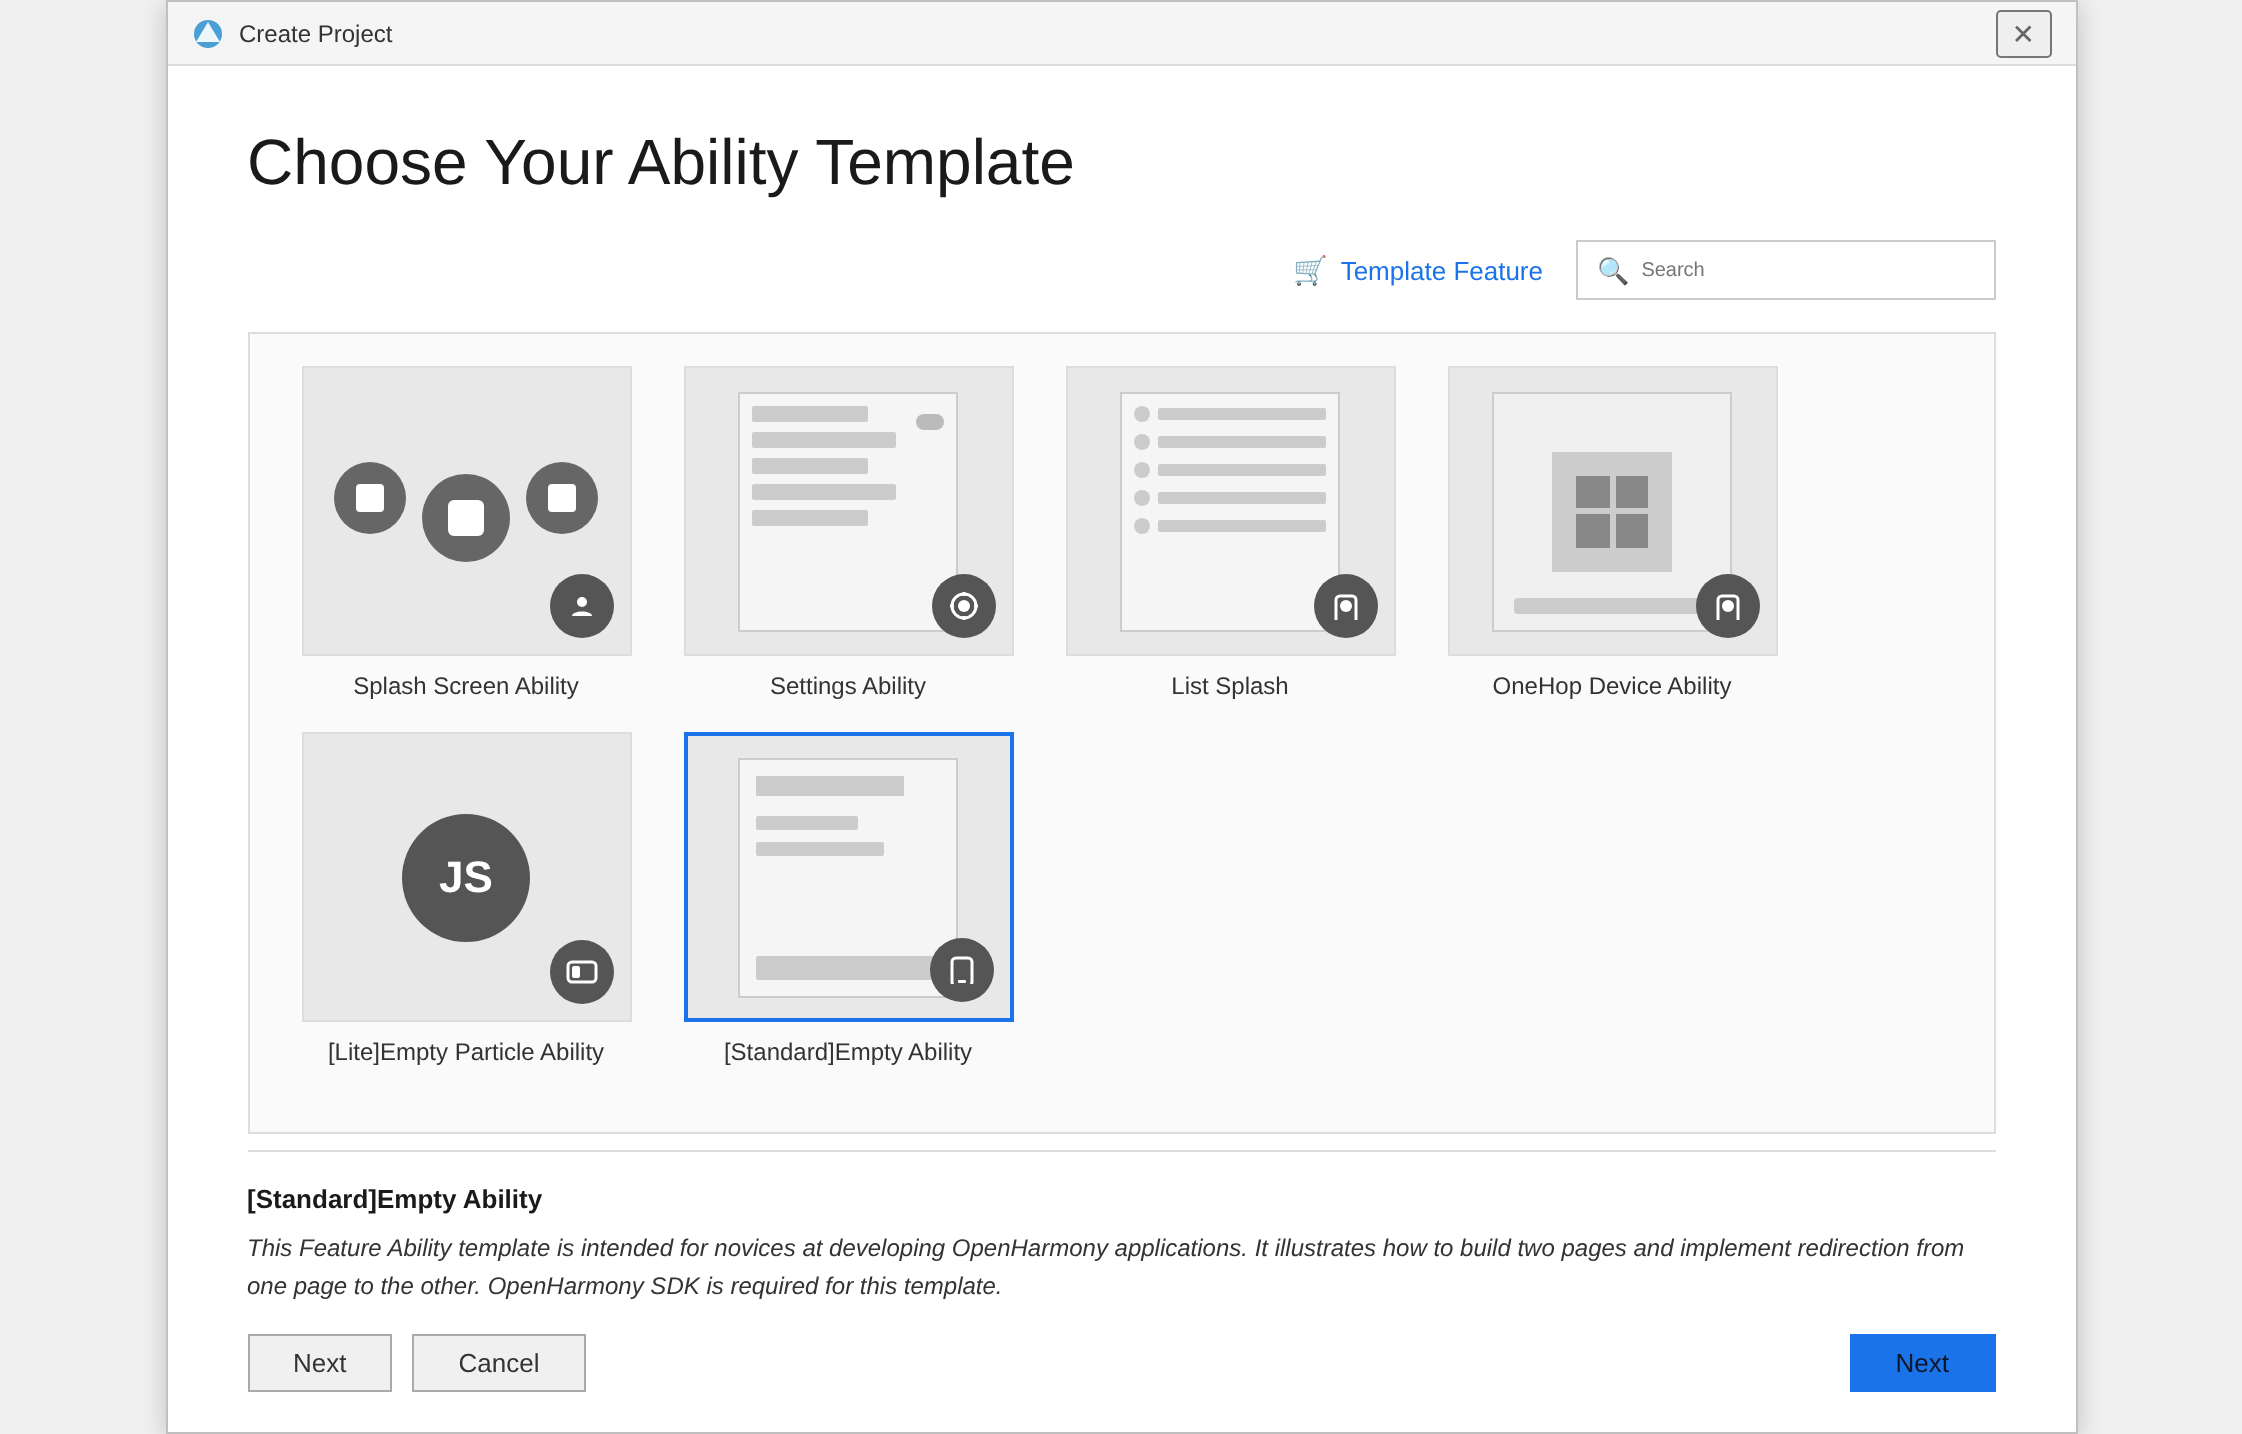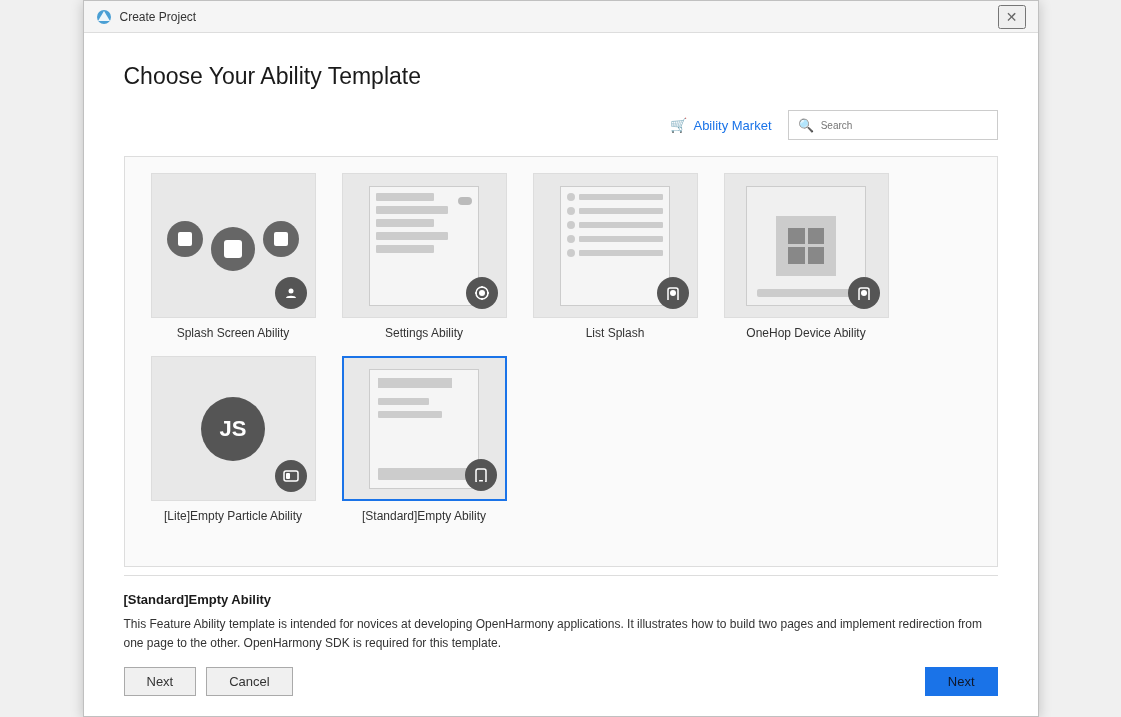--- a/index.html
+++ b/index.html
@@ -51,21 +51,21 @@
       padding: 2px 6px;
     }
     .content {
       flex: 1;
       display: flex;
       flex-direction: column;
       padding: 30px 40px 20px 40px;
       overflow: hidden;
     }
     .page-title {
-      font-size: 23px;
+      font-size: 32px;
       font-weight: 400;
       color: #1a1a1a;
       margin-bottom: 20px;
     }
     .toolbar {
       display: flex;
       align-items: center;
       justify-content: flex-end;
       gap: 16px;
       margin-bottom: 16px;
@@ -343,20 +343,21 @@
     .desc-title {
       font-size: 13px;
       font-weight: 700;
       color: #1a1a1a;
       margin-bottom: 8px;
     }
     .desc-text {
       font-size: 12px;
       color: #333;
       line-height: 1.6;
+      font-style: italic;
     }
     .footer-buttons {
       display: flex;
       align-items: center;
       justify-content: space-between;
       padding: 14px 0 0 0;
       flex-shrink: 0;
     }
     .footer-left {
       display: flex;
@@ -395,21 +396,21 @@
     </div>
     <button class="title-bar-close">✕</button>
   </div>
 
   <div class="content">
     <h1 class="page-title">Choose Your Ability Template</h1>
 
     <div class="toolbar">
       <button class="template-market-btn">
         <span class="template-market-icon">🛒</span>
-        <span>Ability Market</span>
+        <span>Template Feature</span>
       </button>
       <div class="search-box">
         <span class="search-icon">🔍</span>
         <input class="search-input" type="text" placeholder="Search" style="">
       </div>
     </div>
 
     <div class="templates-scroll-area">
       <div class="templates-grid">
 

